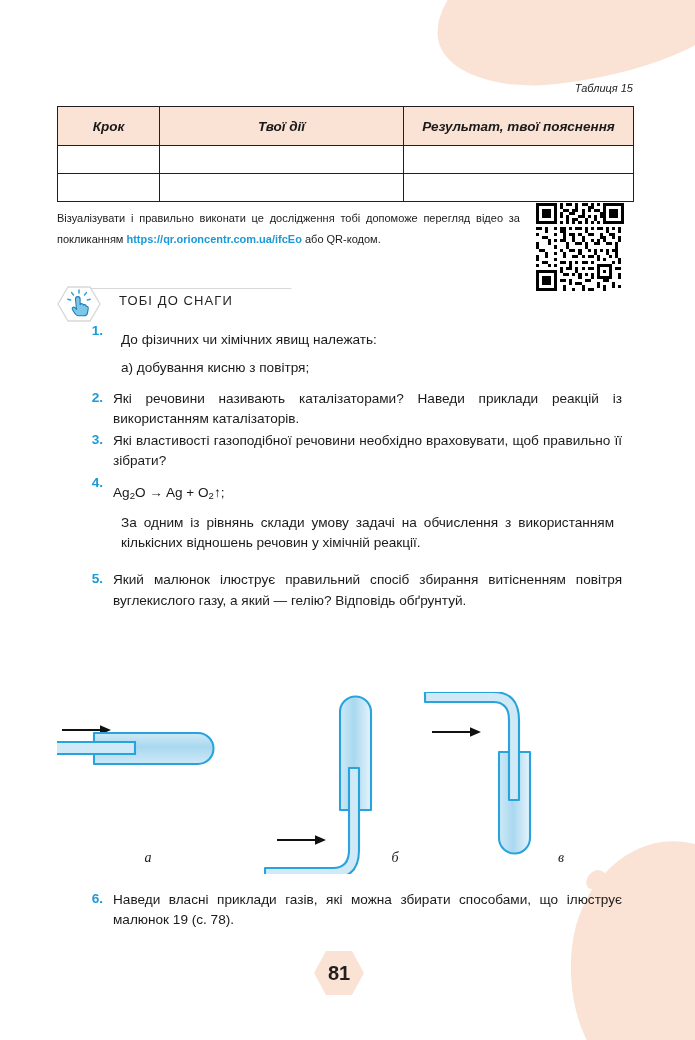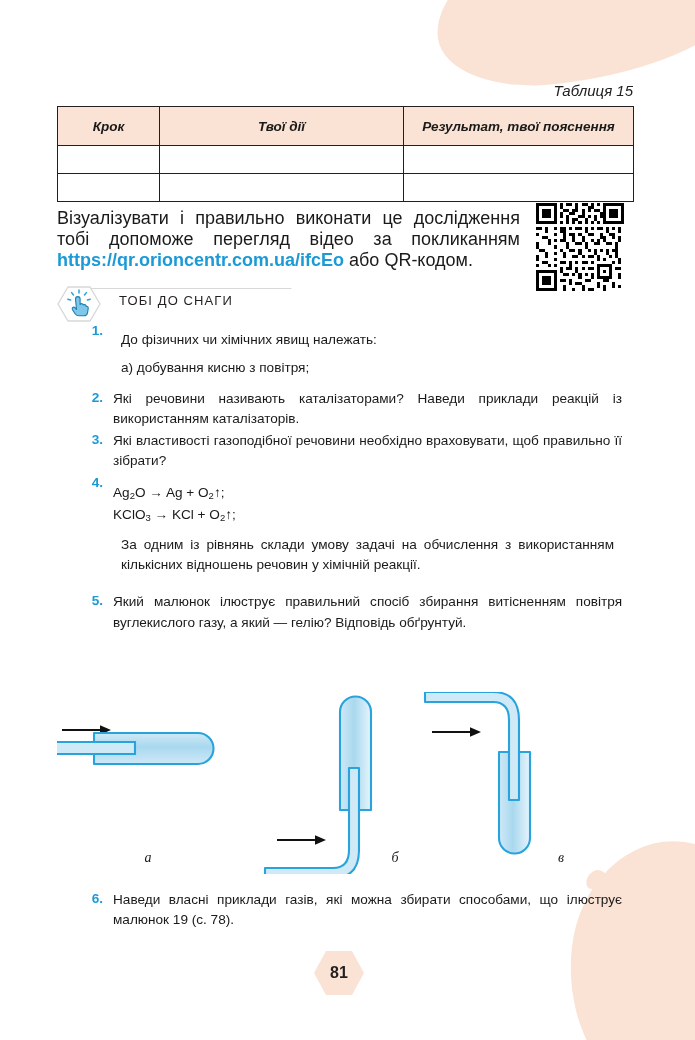--- a/index.html
+++ b/index.html
@@ -38,21 +38,21 @@
     width: 22px; height: 17px;
     border-radius: 60% 40% 45% 55% / 65% 55% 45% 35%;
     transform: rotate(-28deg);
   }
 
   .page { position: relative; z-index: 2; }
 
   
   #table-caption {
     position: absolute; top: 82px; right: 62px;
-    font-style: italic; font-size: 15px; color: #222;
+    font-style: italic; font-size: 11px; color: #222;
   }
   #results-table {
     position: absolute; top: 106px; left: 57px;
     width: 567px;
     border-collapse: collapse;
     table-layout: fixed;
   }
   #results-table th, #results-table td {
     border: 1.6px solid #231f20;
     height: 25px;
@@ -67,21 +67,21 @@
     color: #1a1a1a;
   }
   .col-step   { width: 99px; }
   .col-action { width: 241px; }
   .col-result { width: 227px; }
 
   
   #qr-paragraph {
     position: absolute; top: 208px; left: 57px;
     width: 463px;
-    font-size: 18px; line-height: 21px;
+    font-size: 11px; line-height: 21px;
     text-align: justify;
     color: #1a1a1a;
   }
   #qr-link { color: #1b9ad6; font-weight: bold; text-decoration: none; }
 
   #qr-code {
     position: absolute; top: 203px; left: 536px;
     width: 88px; height: 88px;
   }
 
@@ -148,21 +148,21 @@
 
   
   #page-number {
     position: absolute; left: 313px; top: 950px;
     width: 52px; height: 46px;
   }
   #page-number-text {
     position: absolute; left: 0; top: 0;
     width: 52px; height: 46px;
     display: flex; align-items: center; justify-content: center;
-    font-size: 16px; font-weight: bold; color: #231f20;
+    font-size: 20px; font-weight: bold; color: #231f20;
   }
 </style>
 </head>
 <body>
 
 <div class="blob" id="blob-top"></div>
 <div class="blob" id="blob-top-sliver"></div>
 <div class="blob" id="blob-bottom"></div>
 <div class="blob" id="blob-bottom-sliver"></div>
 
@@ -391,21 +391,20 @@
     <div class="q-item">
       <div class="q-num">3.</div>
       <div class="q-body">Які властивості газоподібної речовини необхідно враховувати, щоб правильно її зібрати?</div>
     </div>
 
     <div class="q-item">
       <div class="q-num">4.</div>
       <div class="q-body">
         <div class="equations">
           <div>Ag<sub>2</sub>O → Ag + O<sub>2</sub>↑;</div>
-          <div>KClO<sub>3</sub> → KCl + O<sub>2</sub>↑;</div>
         </div>
         <p class="plain-para">За одним із рівнянь склади умову задачі на обчислення з використанням кількісних відношень речовин у хімічній реакції.</p>
       </div>
     </div>
 
     <div class="q-item" style="margin-top:9px;">
       <div class="q-num">5.</div>
       <div class="q-body">Який малюнок ілюструє правильний спосіб збирання витісненням повітря вуглекислого газу, а який — гелію? Відповідь обґрунтуй.</div>
     </div>
 

